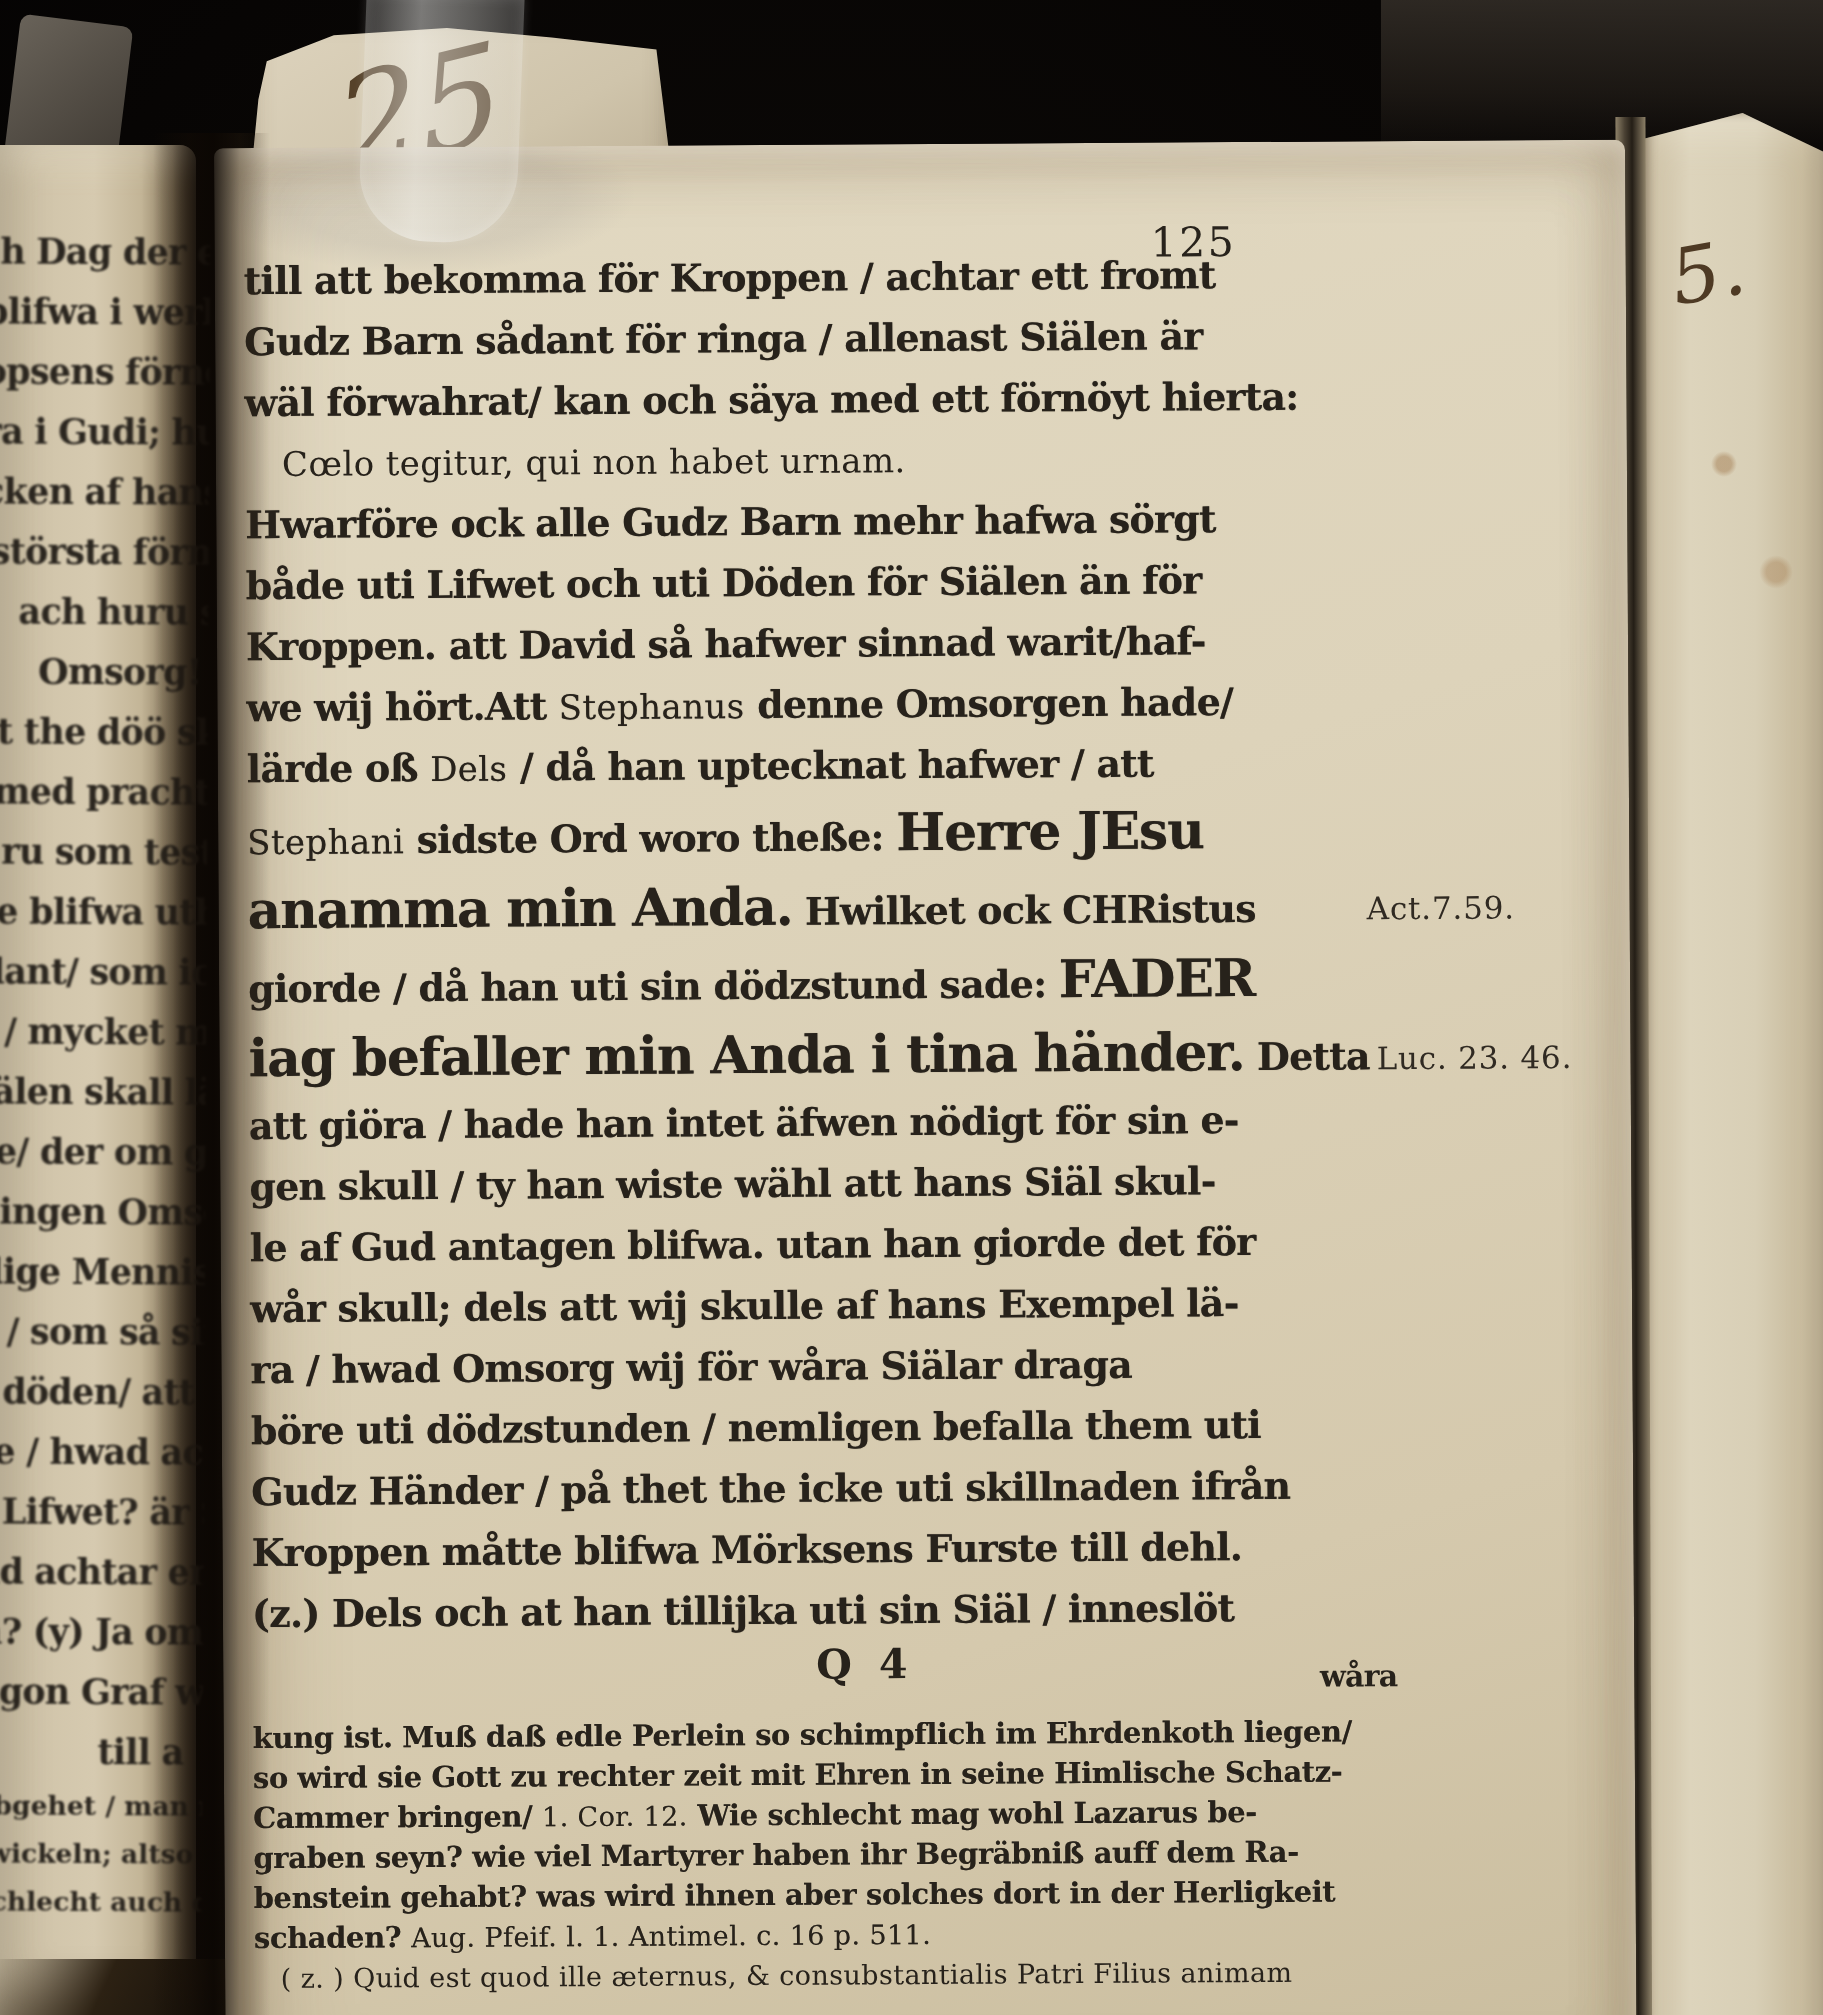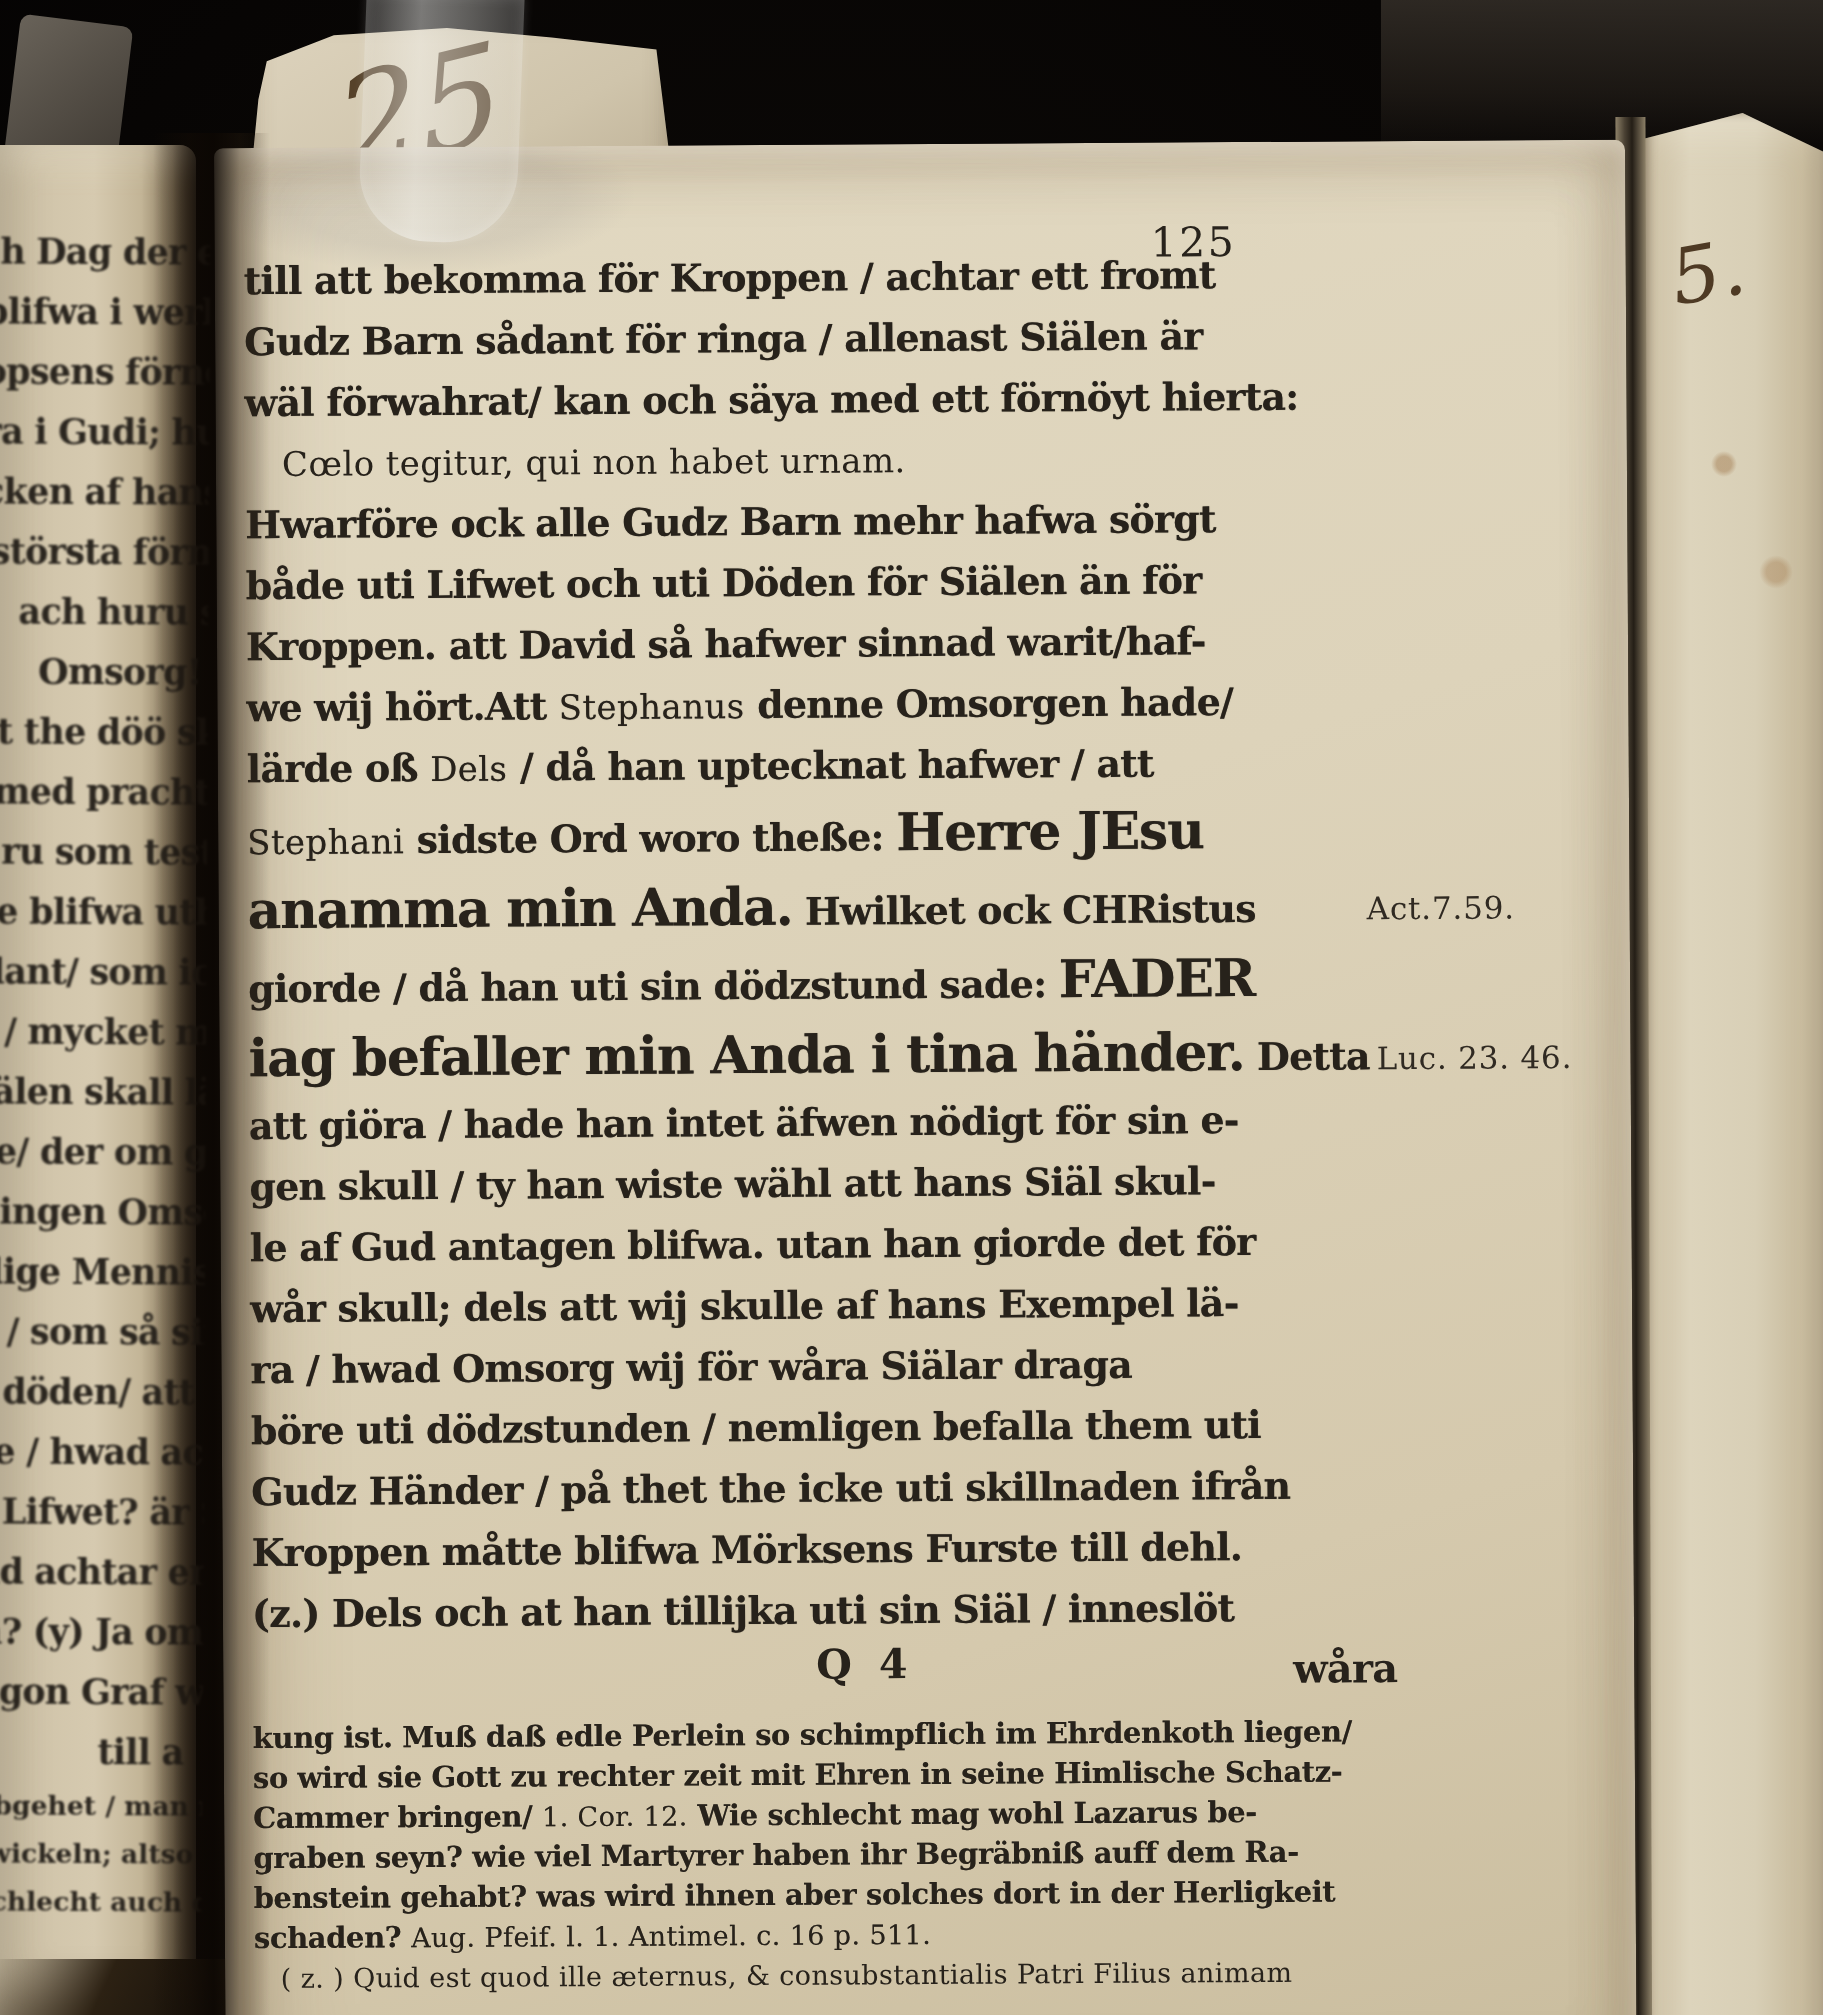--- a/index.html
+++ b/index.html
@@ -67,21 +67,21 @@
   .text-col{position:absolute;left:29px;top:102px;width:1161px;color:#27221b;}
   .mline{font-size:38px;font-weight:700;line-height:61px;height:61px;white-space:nowrap;letter-spacing:-0.8px;
     text-shadow:0 0 0.8px rgba(38,32,24,.55);}
   .mline.tall{height:74px;line-height:74px;}
   .mline.latin{font-weight:400;padding-left:37px;letter-spacing:0.8px;text-shadow:none;}
   .s-n{}
   .s-big{font-size:52px;letter-spacing:-1.2px;}
   .s-rom{font-weight:400;font-size:34px;letter-spacing:0.4px;}
   .sig-row{position:relative;height:69px;font-weight:700;}
   .sig-mark{position:absolute;left:564px;top:0;font-size:41px;letter-spacing:6.4px;}
-  .catchword{position:absolute;right:16px;top:7px;font-size:40px;letter-spacing:-0.8px;}
+  .catchword{position:absolute;right:16px;top:21px;font-size:30px;letter-spacing:-0.8px;}
   .footnotes{margin-top:4.8px;}
   .fline{font-size:29px;font-weight:700;line-height:40px;height:40px;white-space:nowrap;letter-spacing:-0.4px;
     text-shadow:0 0 0.4px rgba(38,32,24,.5);}
   .fline .s-rom{font-size:27px;letter-spacing:0.4px;}
   .fline.latin{font-weight:400;padding-left:26.6px;text-shadow:none;}
   .margin-note{position:absolute;font-size:31px;font-weight:400;color:#302a22;letter-spacing:0.8px;white-space:nowrap;}
   .note-act{left:1148px;top:749px;}
   .note-luc{left:1144px;top:899px;margin-left:13px;}
 
   

